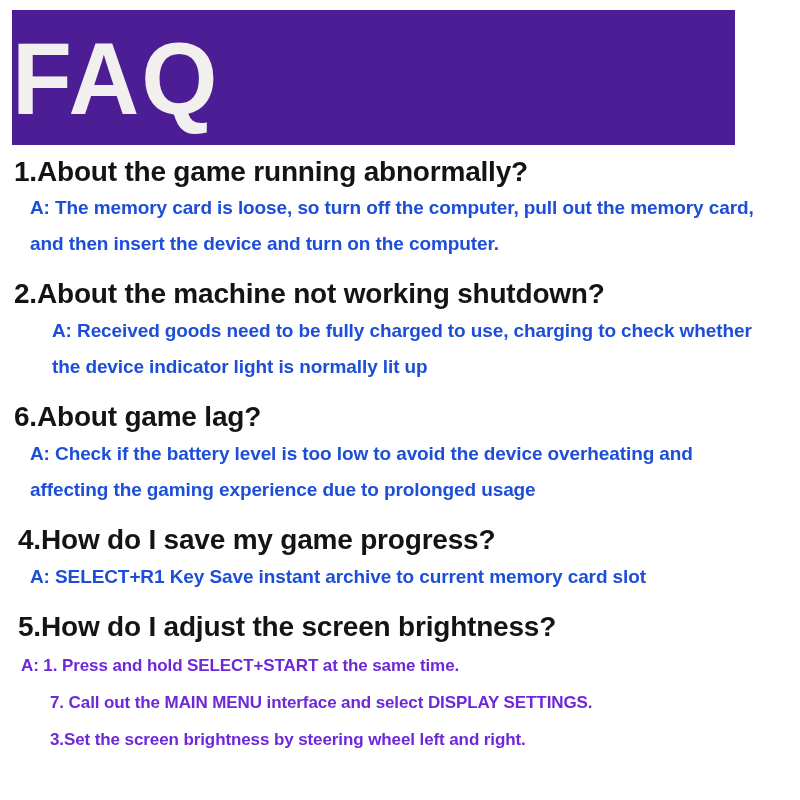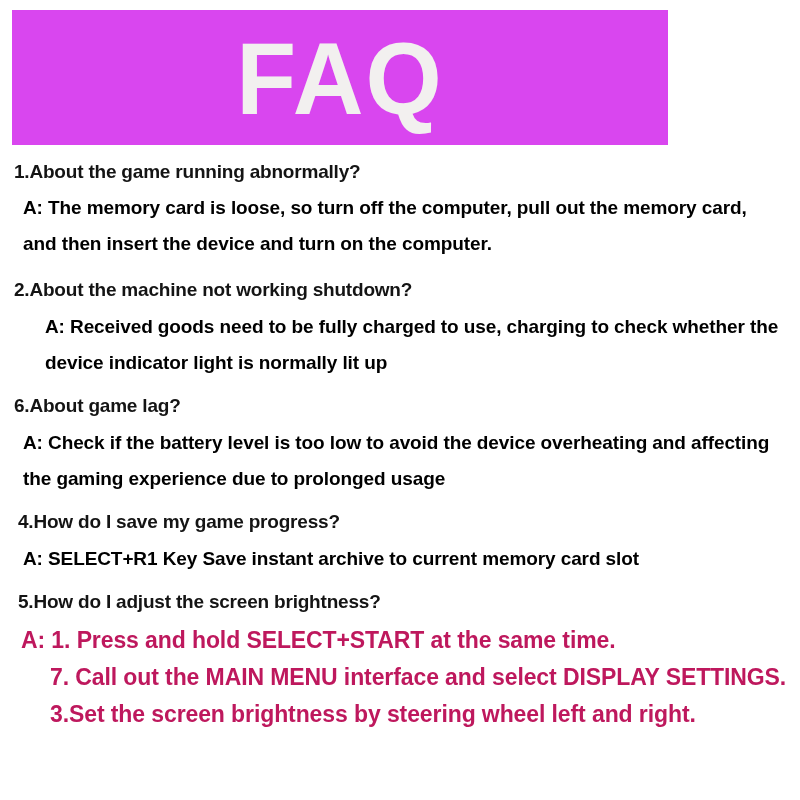--- a/index.html
+++ b/index.html
@@ -19,26 +19,26 @@
     width: 800px;
     height: 800px;
     background: #ffffff;
   }
 
   
   .faq-banner {
     position: absolute;
     left: 12px;
     top: 10px;
-    width: 656px;
+    width: 723px;
     height: 135px;
-    background: #d946ef;
+    background: #4c1d95;
     display: flex;
     align-items: center;
-    justify-content: center;
+    justify-content: flex-start;
   }
   .faq-title {
     color: #f2f0ef;
     font-family: "Liberation Sans", sans-serif;
     font-weight: bold;
     font-size: 98px;
     line-height: 1;
     letter-spacing: 2px;
     transform: scaleY(1.05);
     user-select: none;
@@ -54,52 +54,52 @@
 
   .faq-entry {
     margin: 0;
     padding: 0;
   }
 
   .faq-question {
     color: #141414;
     font-family: "Liberation Sans", sans-serif;
     font-weight: bold;
-    font-size: 19px;
+    font-size: 28px;
     line-height: 31px;
     letter-spacing: -0.2px;
     margin: 0;
     padding: 0 10px 0 14px;
     white-space: nowrap;
   }
   .faq-question.indented {
     padding-left: 18px;
   }
 
   .faq-answer {
-    color: #000000;
+    color: #1d4ed8;
     font-family: "Liberation Sans", sans-serif;
     font-weight: bold;
     font-size: 19px;
     line-height: 36px;
     letter-spacing: -0.1px;
-    margin: 9px;
+    margin: 16px;
     padding: 0 8px 0 14px;
   }
 
   .faq-steps {
     list-style: none;
     margin: 0;
     padding: 0;
   }
   .faq-step {
-    color: #be185d;
+    color: #6d28d9;
     font-family: "Liberation Sans", sans-serif;
     font-weight: bold;
-    font-size: 23px;
+    font-size: 17px;
     line-height: 37px;
     letter-spacing: -0.1px;
     margin: 0;
     padding-left: 21px;
     white-space: nowrap;
   }
   .faq-step.sub {
     padding-left: 50px;
   }
 

